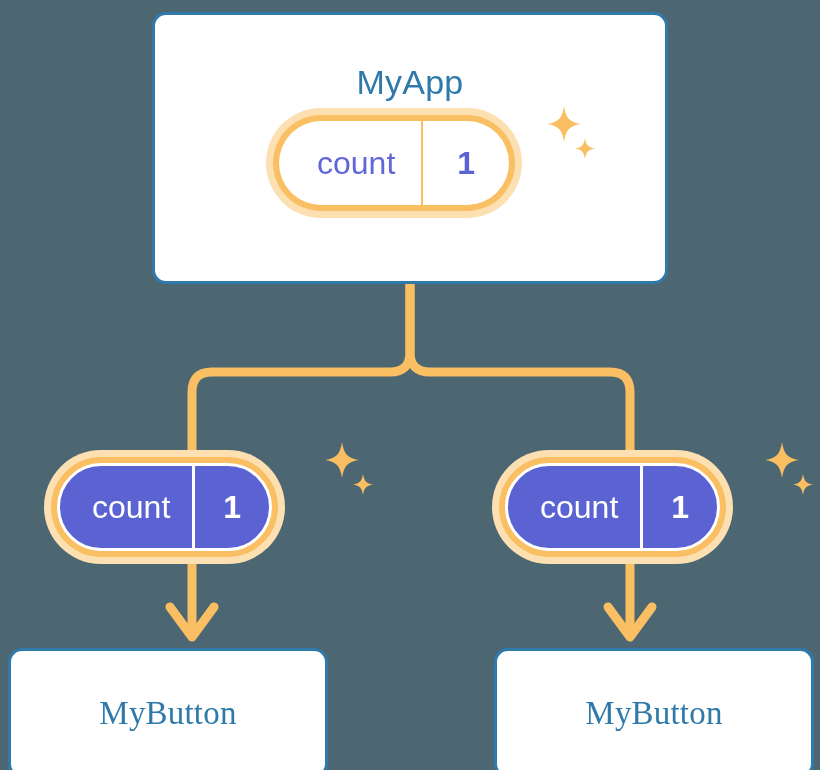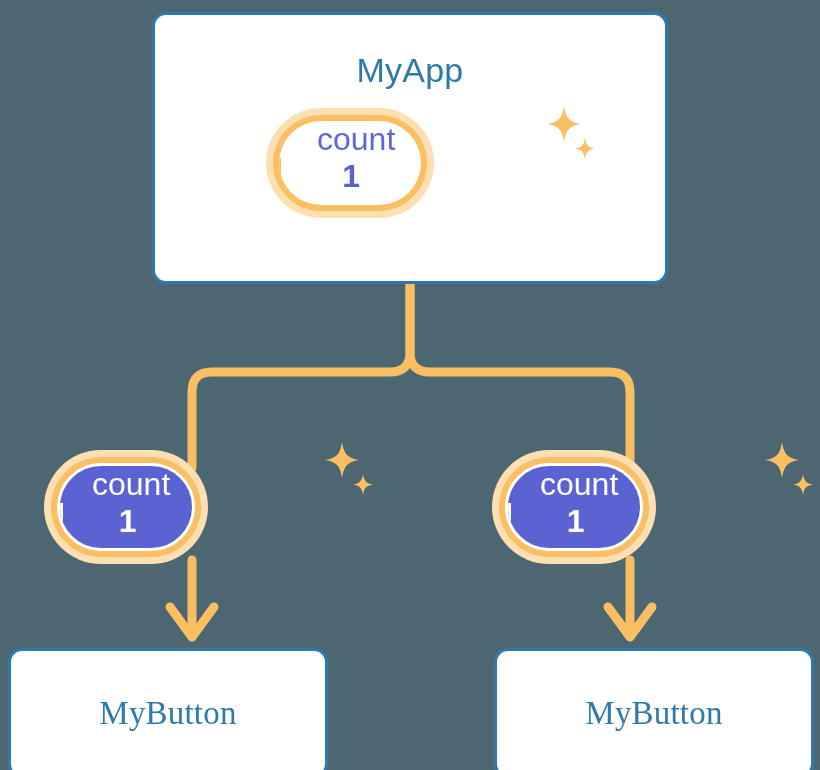--- a/index.html
+++ b/index.html
@@ -53,21 +53,21 @@
   #root-card {
     left: 152px;
     top: 12px;
     width: 516px;
     height: 272px;
     display: flex;
     flex-direction: column;
     align-items: center;
   }
   #root-card .card-title {
-    margin-top: 36px;
+    margin-top: 48px;
   }
 
   
   .leaf-card {
     width: 320px;
     height: 130px;
     display: flex;
     align-items: center;
     justify-content: center;
   }
@@ -100,21 +100,20 @@
     padding: 6px;
     box-sizing: border-box;
   }
   
   .pill-body {
     display: flex;
     align-items: stretch;
     border-radius: 999px;
     overflow: hidden;
     box-sizing: border-box;
-    flex-direction: column;
   }
   .pill-key, .pill-val {
     display: flex;
     align-items: center;
     justify-content: center;
     box-sizing: border-box;
     white-space: nowrap;
   }
 
   

